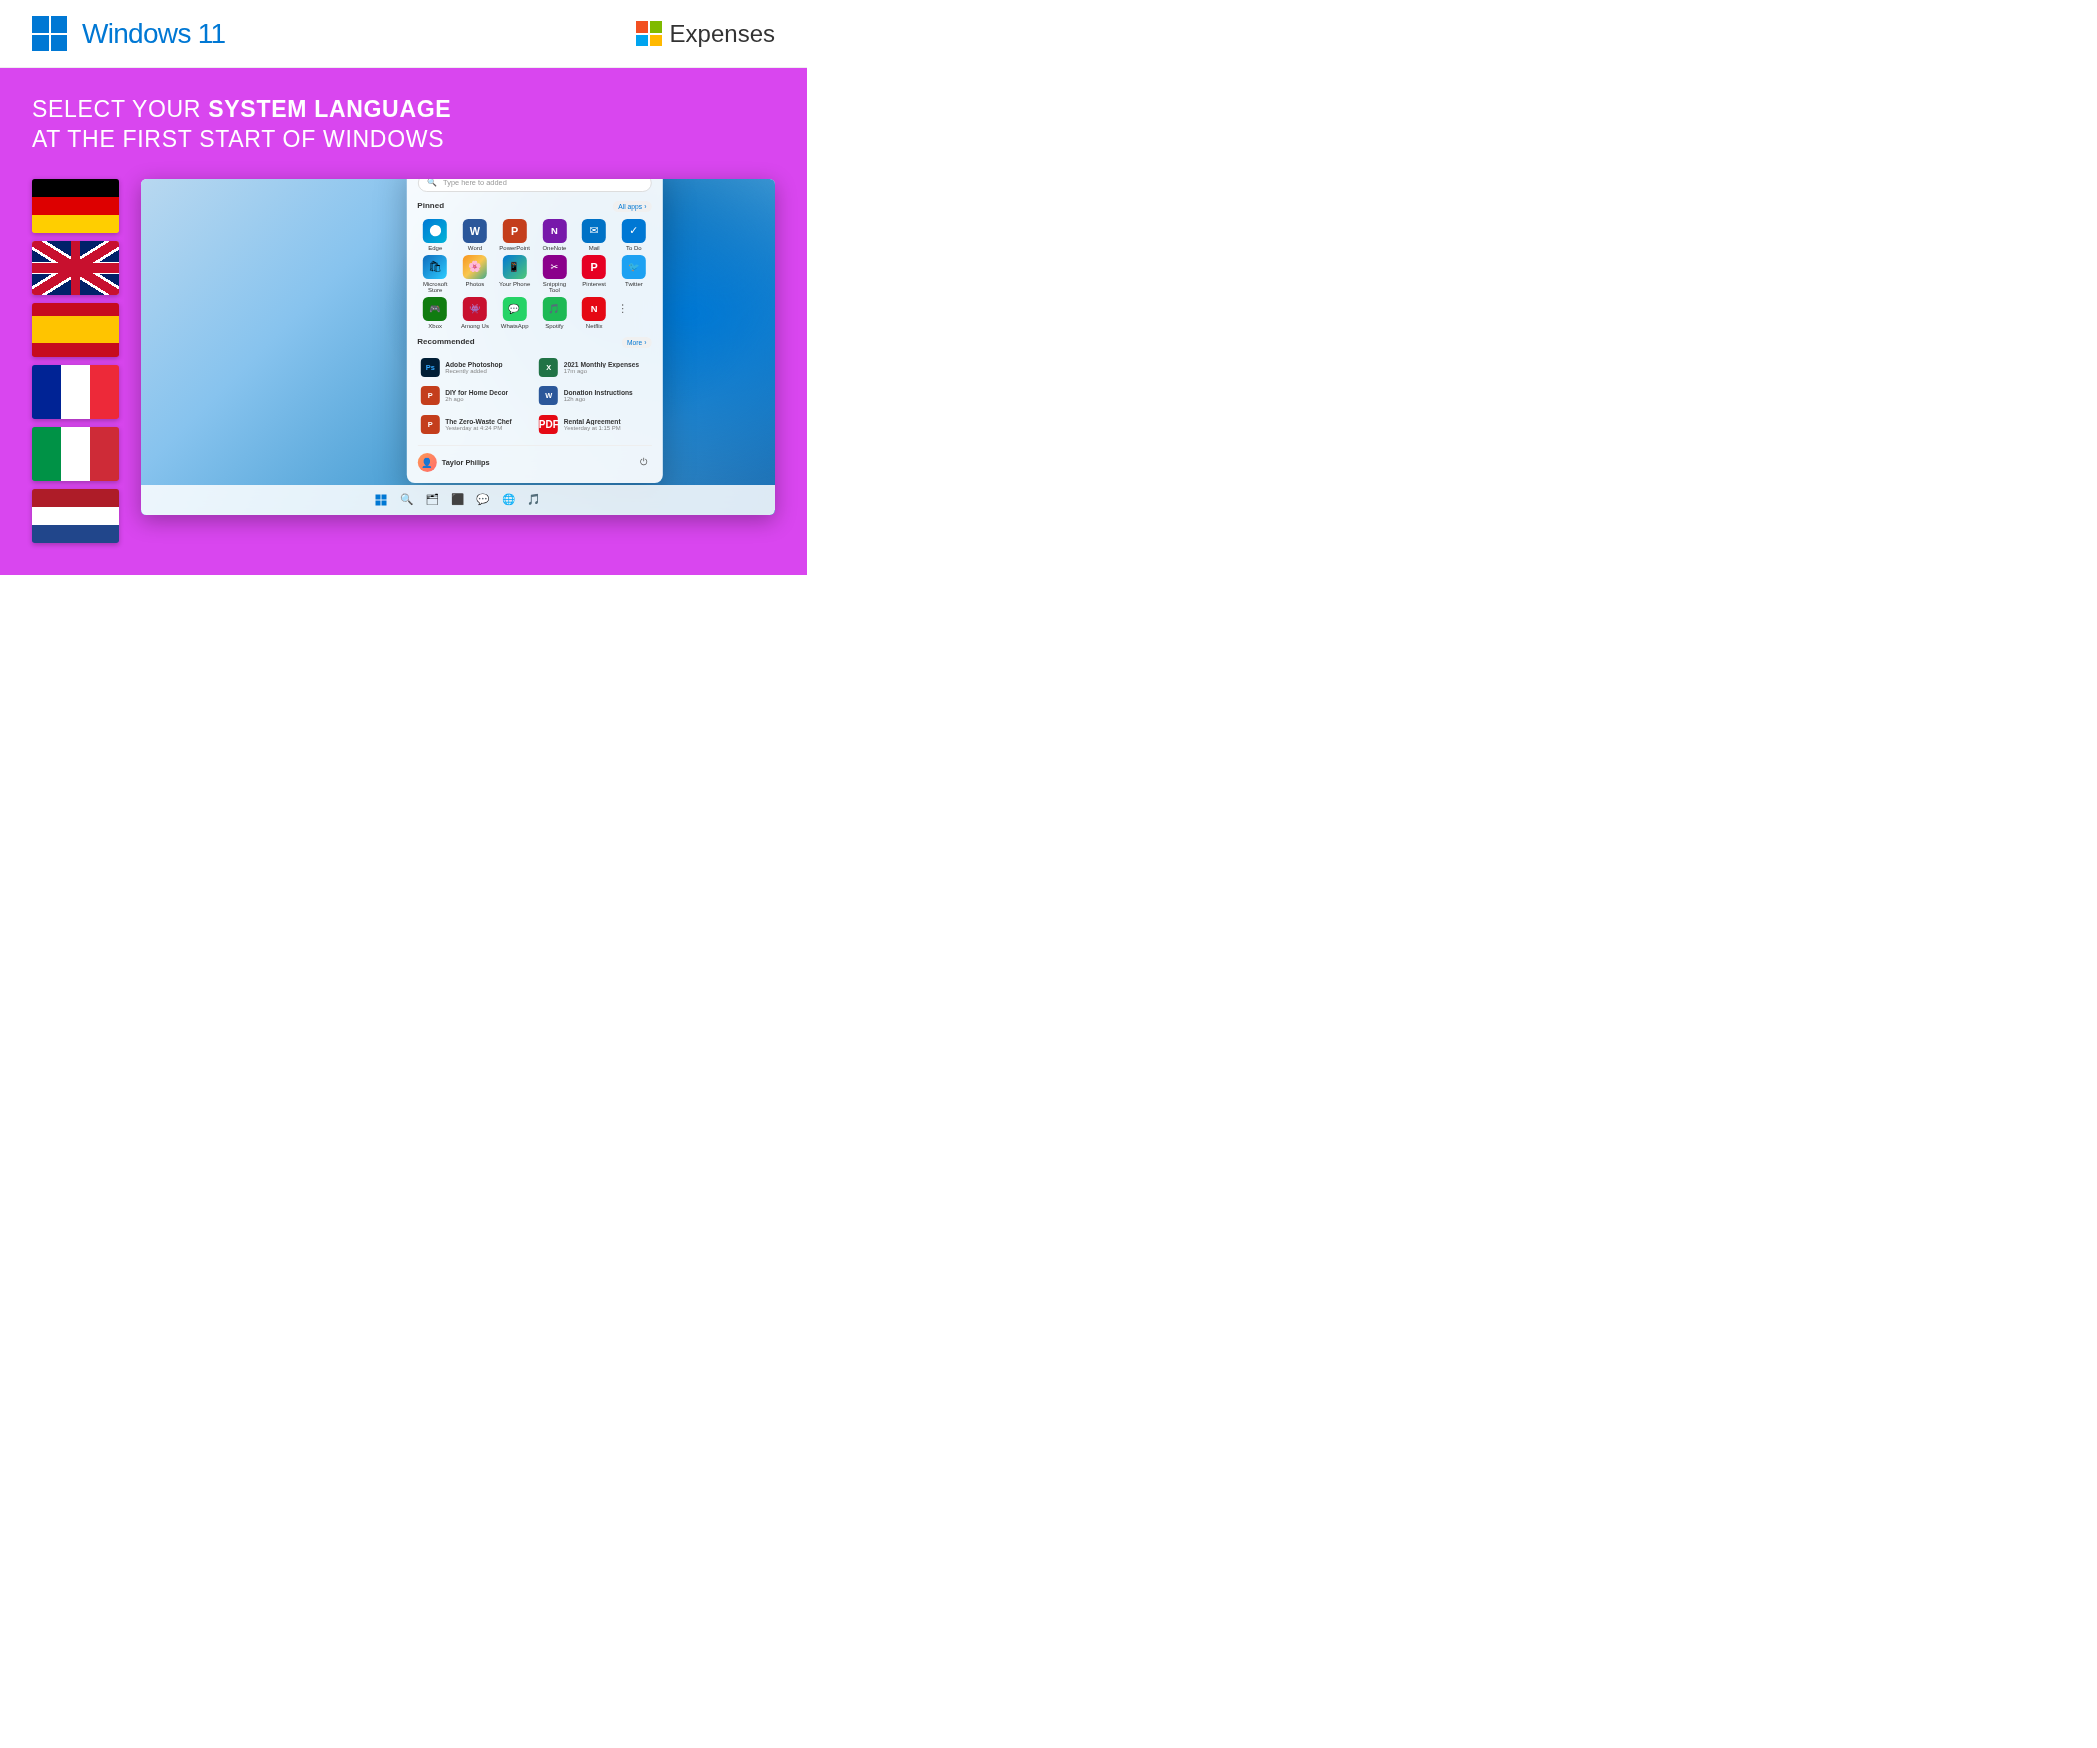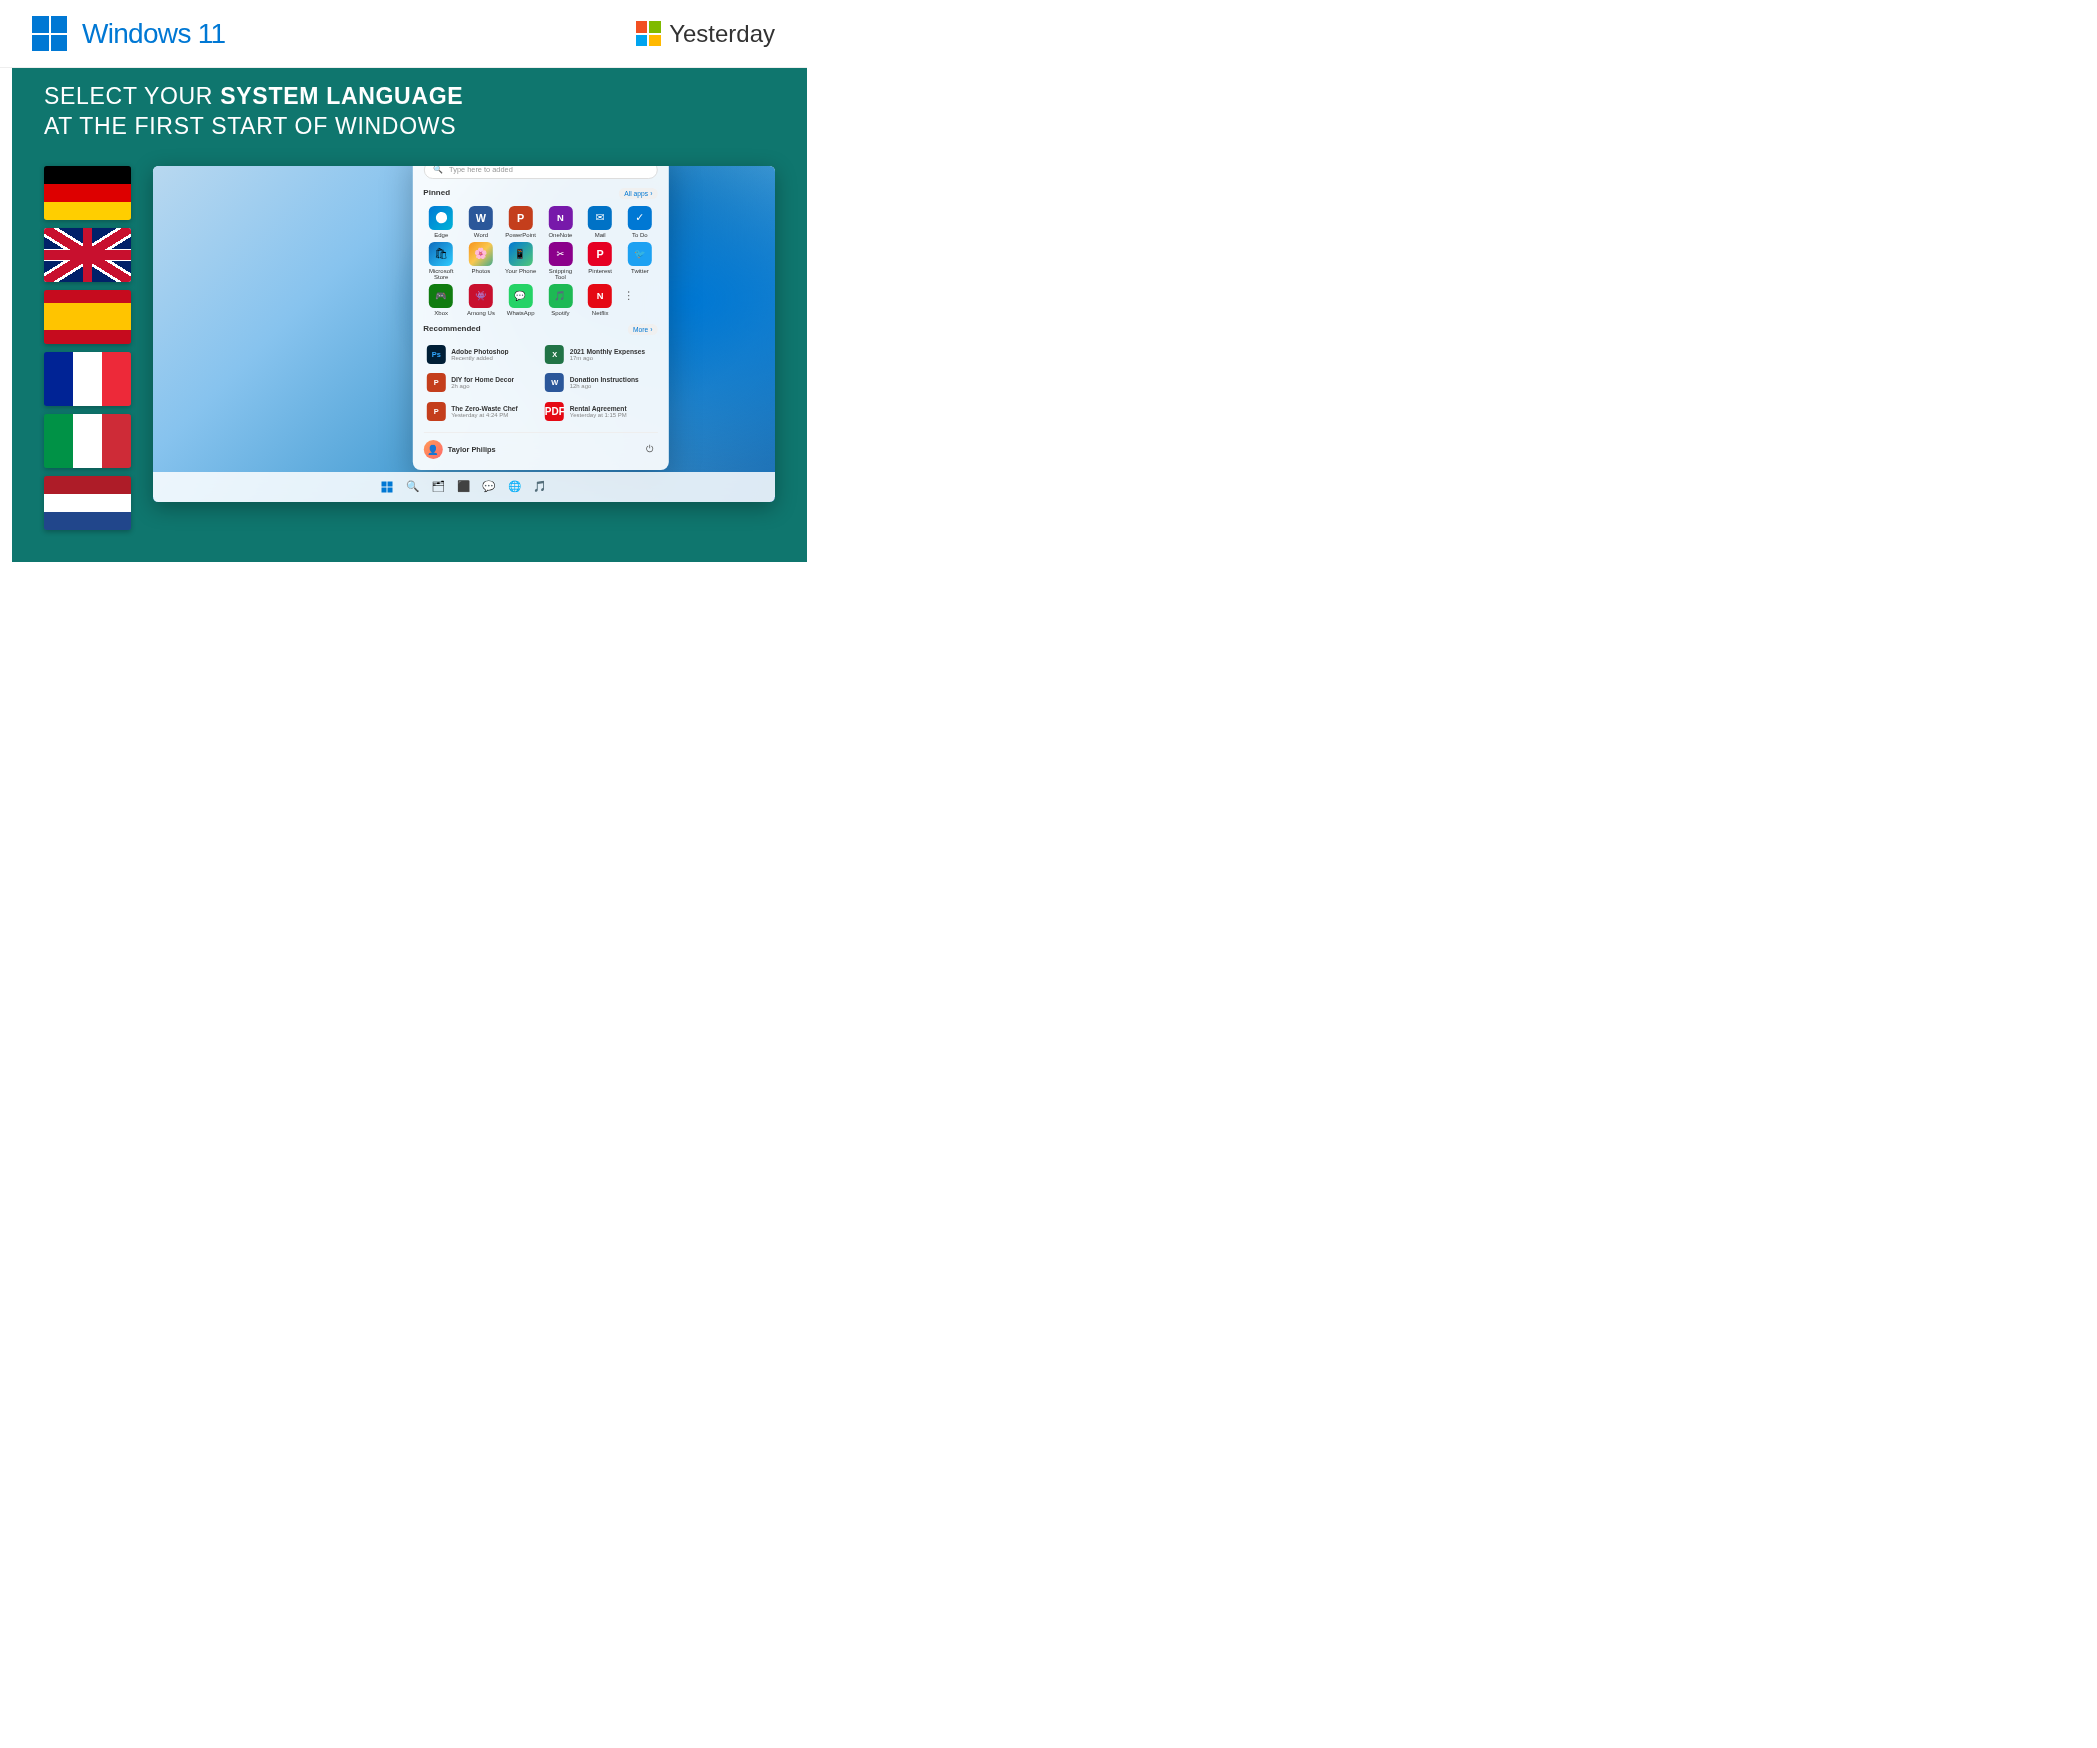--- a/index.html
+++ b/index.html
@@ -57,23 +57,22 @@
     .ms-logo-grid span:nth-child(3) { background: #00a4ef; }
     .ms-logo-grid span:nth-child(4) { background: #ffb900; }
     .ms-title {
       font-size: 24px;
       font-weight: 300;
       color: #333;
     }
 
     
     .blue-section {
-      background: #0f766e;
-      padding: 14px 32px 32px;
-      margin-left: 12px;
+      background: #d946ef;
+      padding: 27px 32px 32px;
     }
     .headline {
       font-size: 23px;
       font-weight: 300;
       color: #fff;
       letter-spacing: 0.7px;
       line-height: 1.3;
       margin-bottom: 24px;
       text-transform: uppercase;
     }
@@ -407,21 +406,21 @@
       <span>Windows 11</span>
     </div>
   </div>
   <div class="ms-logo-area">
     <div class="ms-logo-grid">
       <span></span>
         <span></span>
         <span></span>
         <span></span>
     </div>
-    <div class="ms-title">Yesterday</div>
+    <div class="ms-title">Expenses</div>
   </div>
 </div>
 
 <div class="blue-section">
   <div class="headline">
     <div>
       <span>SELECT YOUR </span><strong>SYSTEM LANGUAGE</strong>
     </div>
     <div>AT THE FIRST START OF WINDOWS</div>
   </div>

